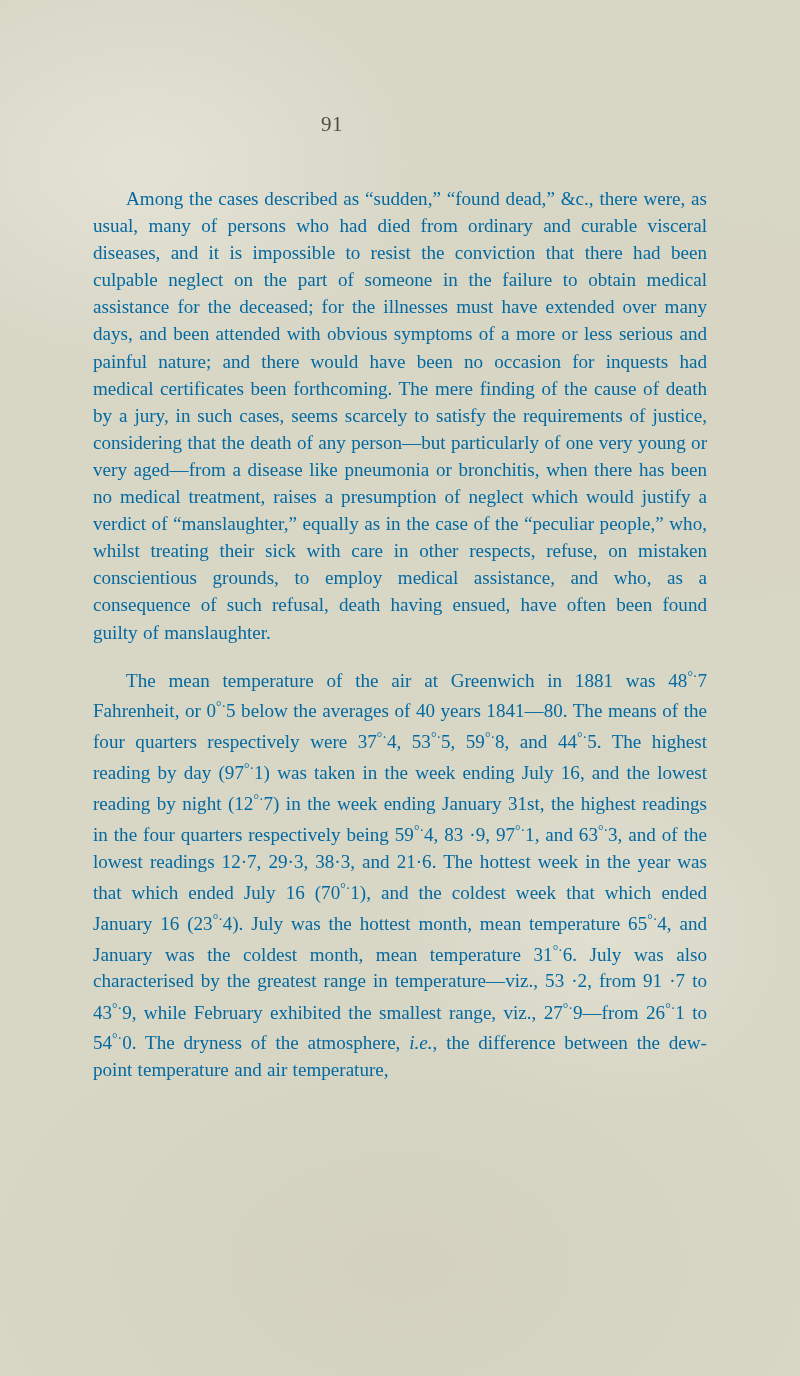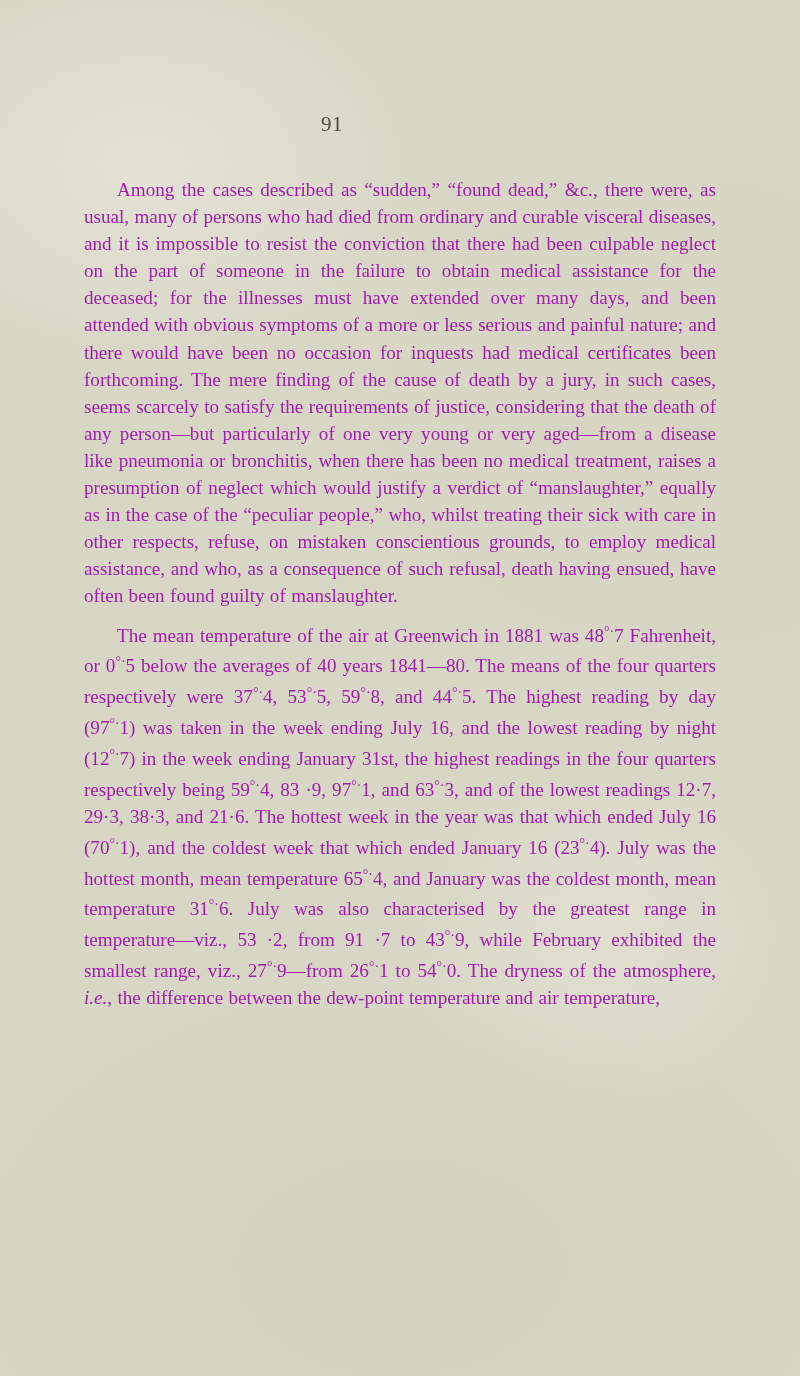--- a/index.html
+++ b/index.html
@@ -40,27 +40,27 @@
     letter-spacing: 0.5px;
     color: #4d4d46;
   }
   .textblock {
     position: absolute;
     left: 76px;
     top: 168px;
     width: 648px;
   }
   p.body {
-    margin: 8px;
+    margin: 17px;
     font-size: 19.1px;
     line-height: 27.1px;
     text-align: justify;
     text-justify: inter-word;
     text-indent: 33px;
-    color: #a21caf;
+    color: #0369a1;
     word-spacing: 0.6px;
     -webkit-font-smoothing: antialiased;
   }
   p.body.last-line-short {
     text-align-last: left;
   }
   .section-heading {
     margin: 0;
     font-size: 19.4px;
     line-height: 27px;

